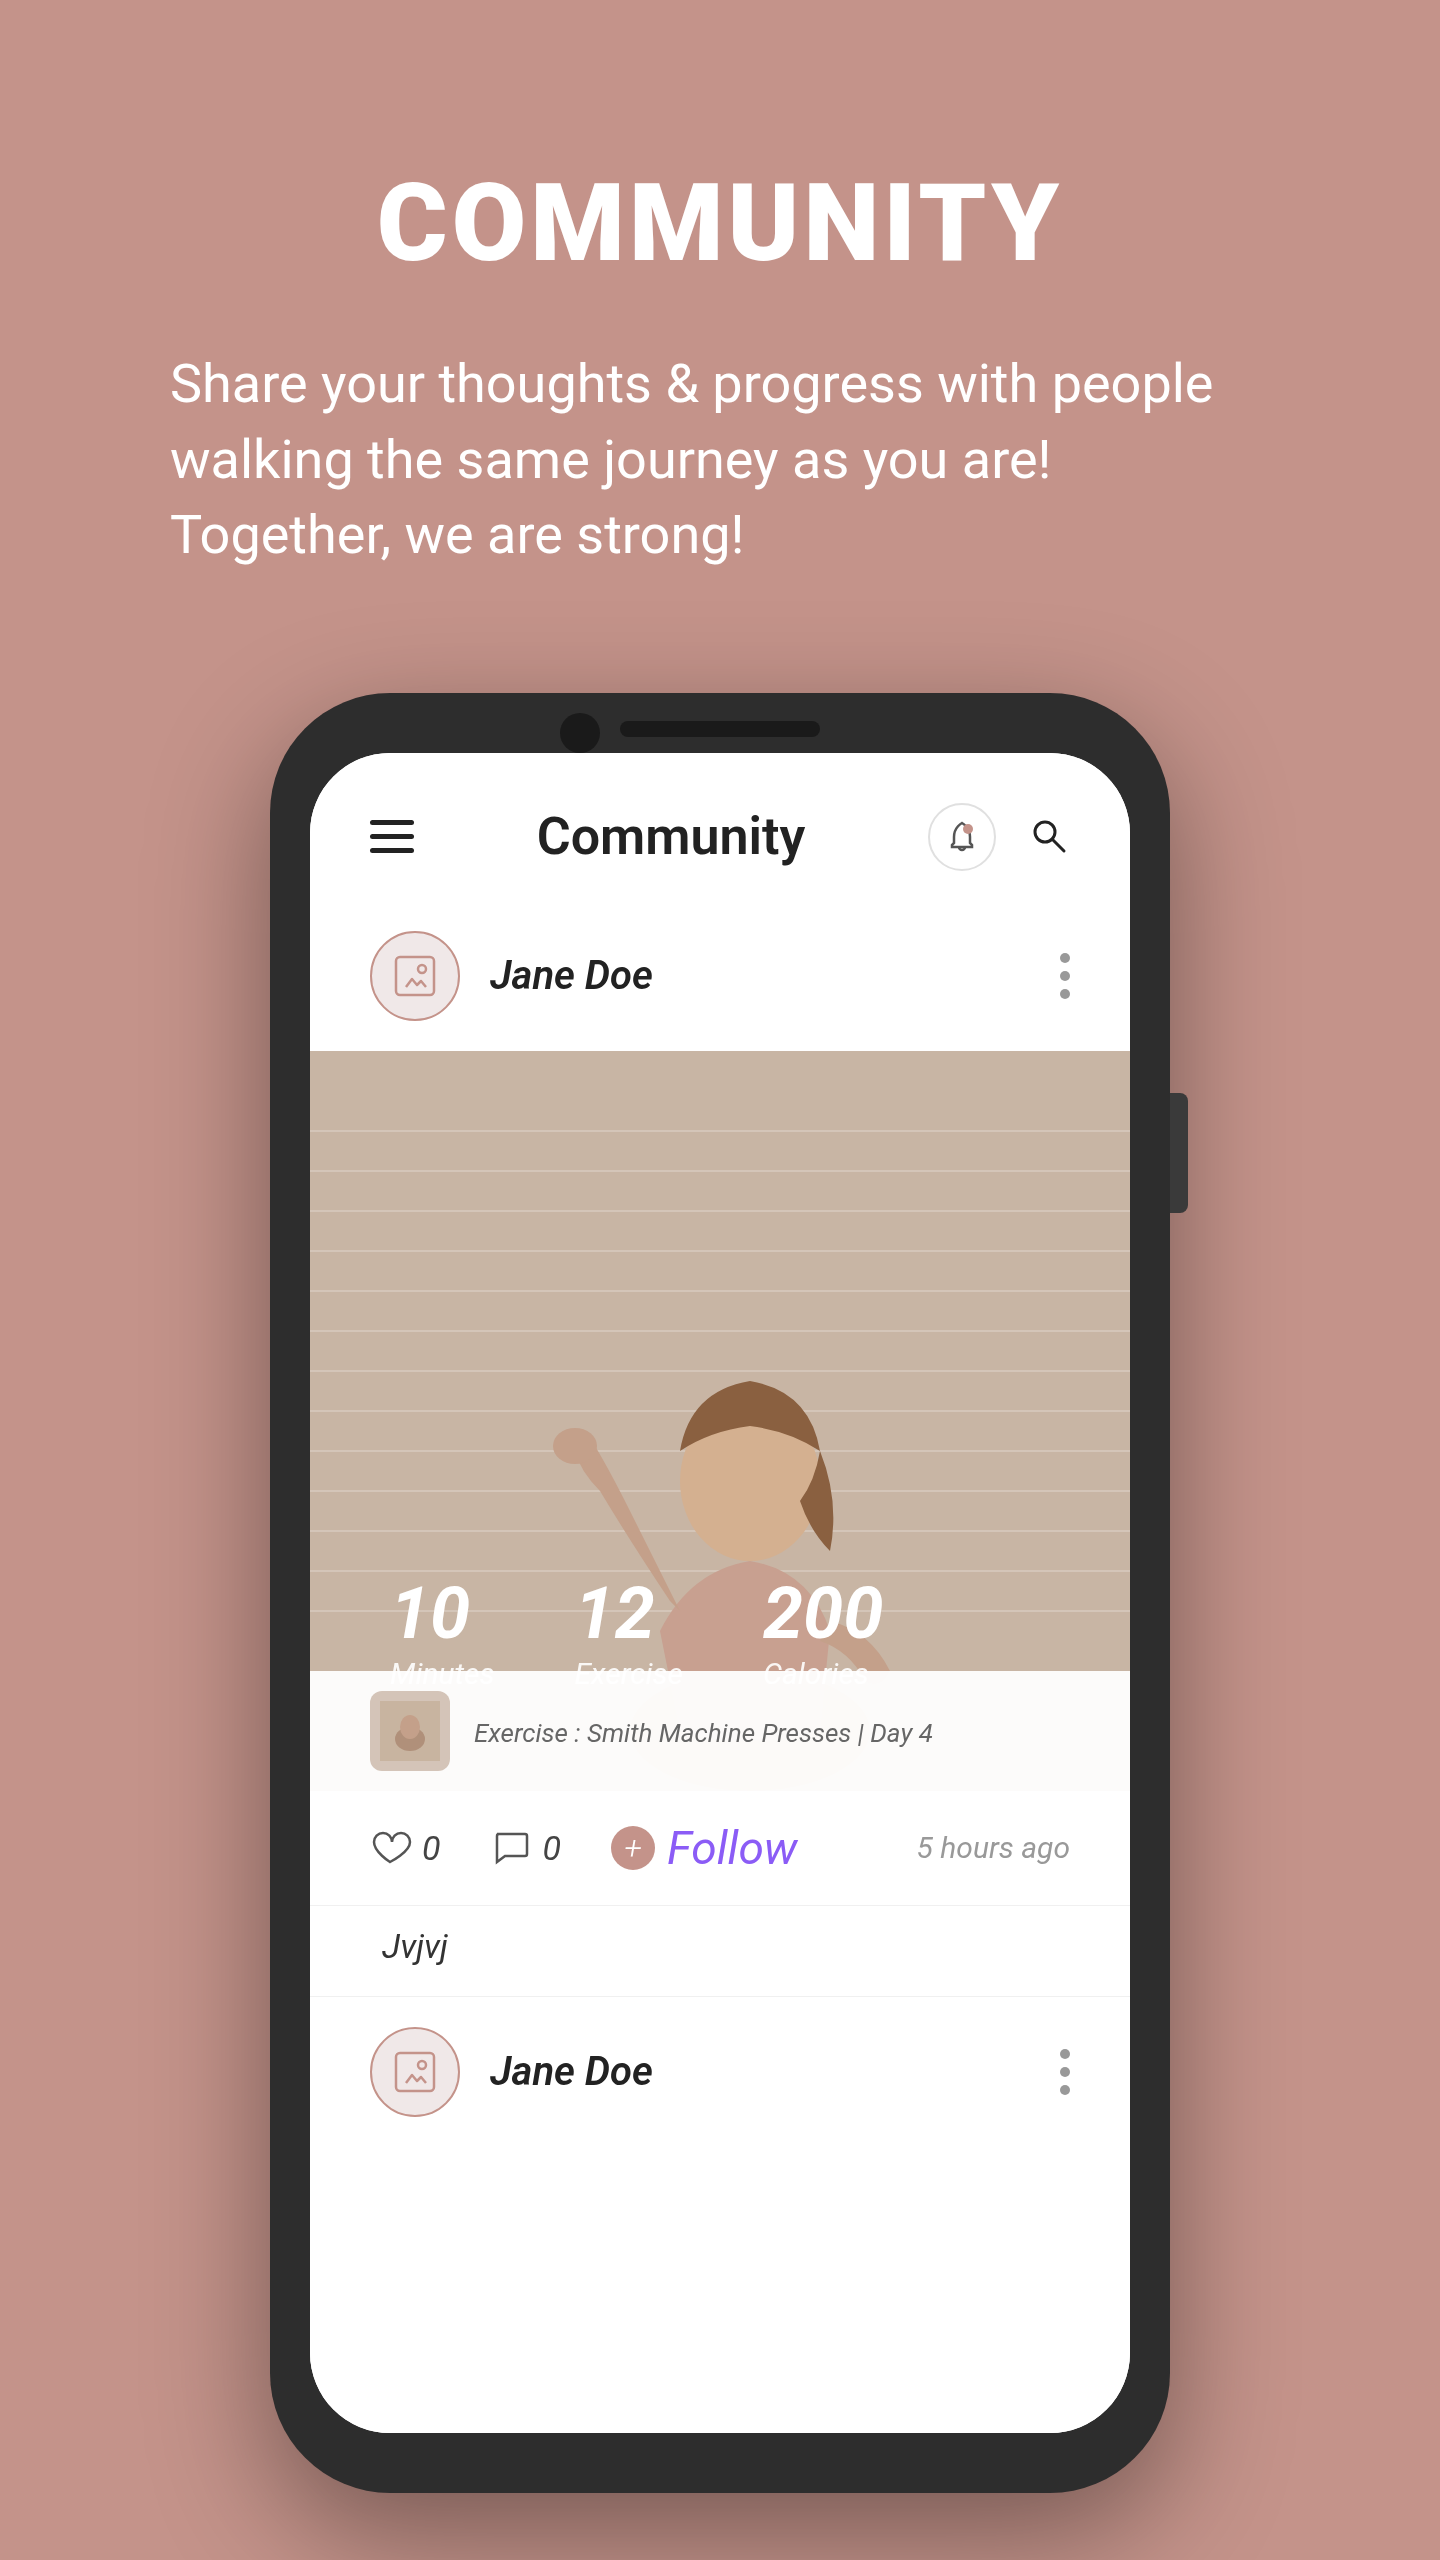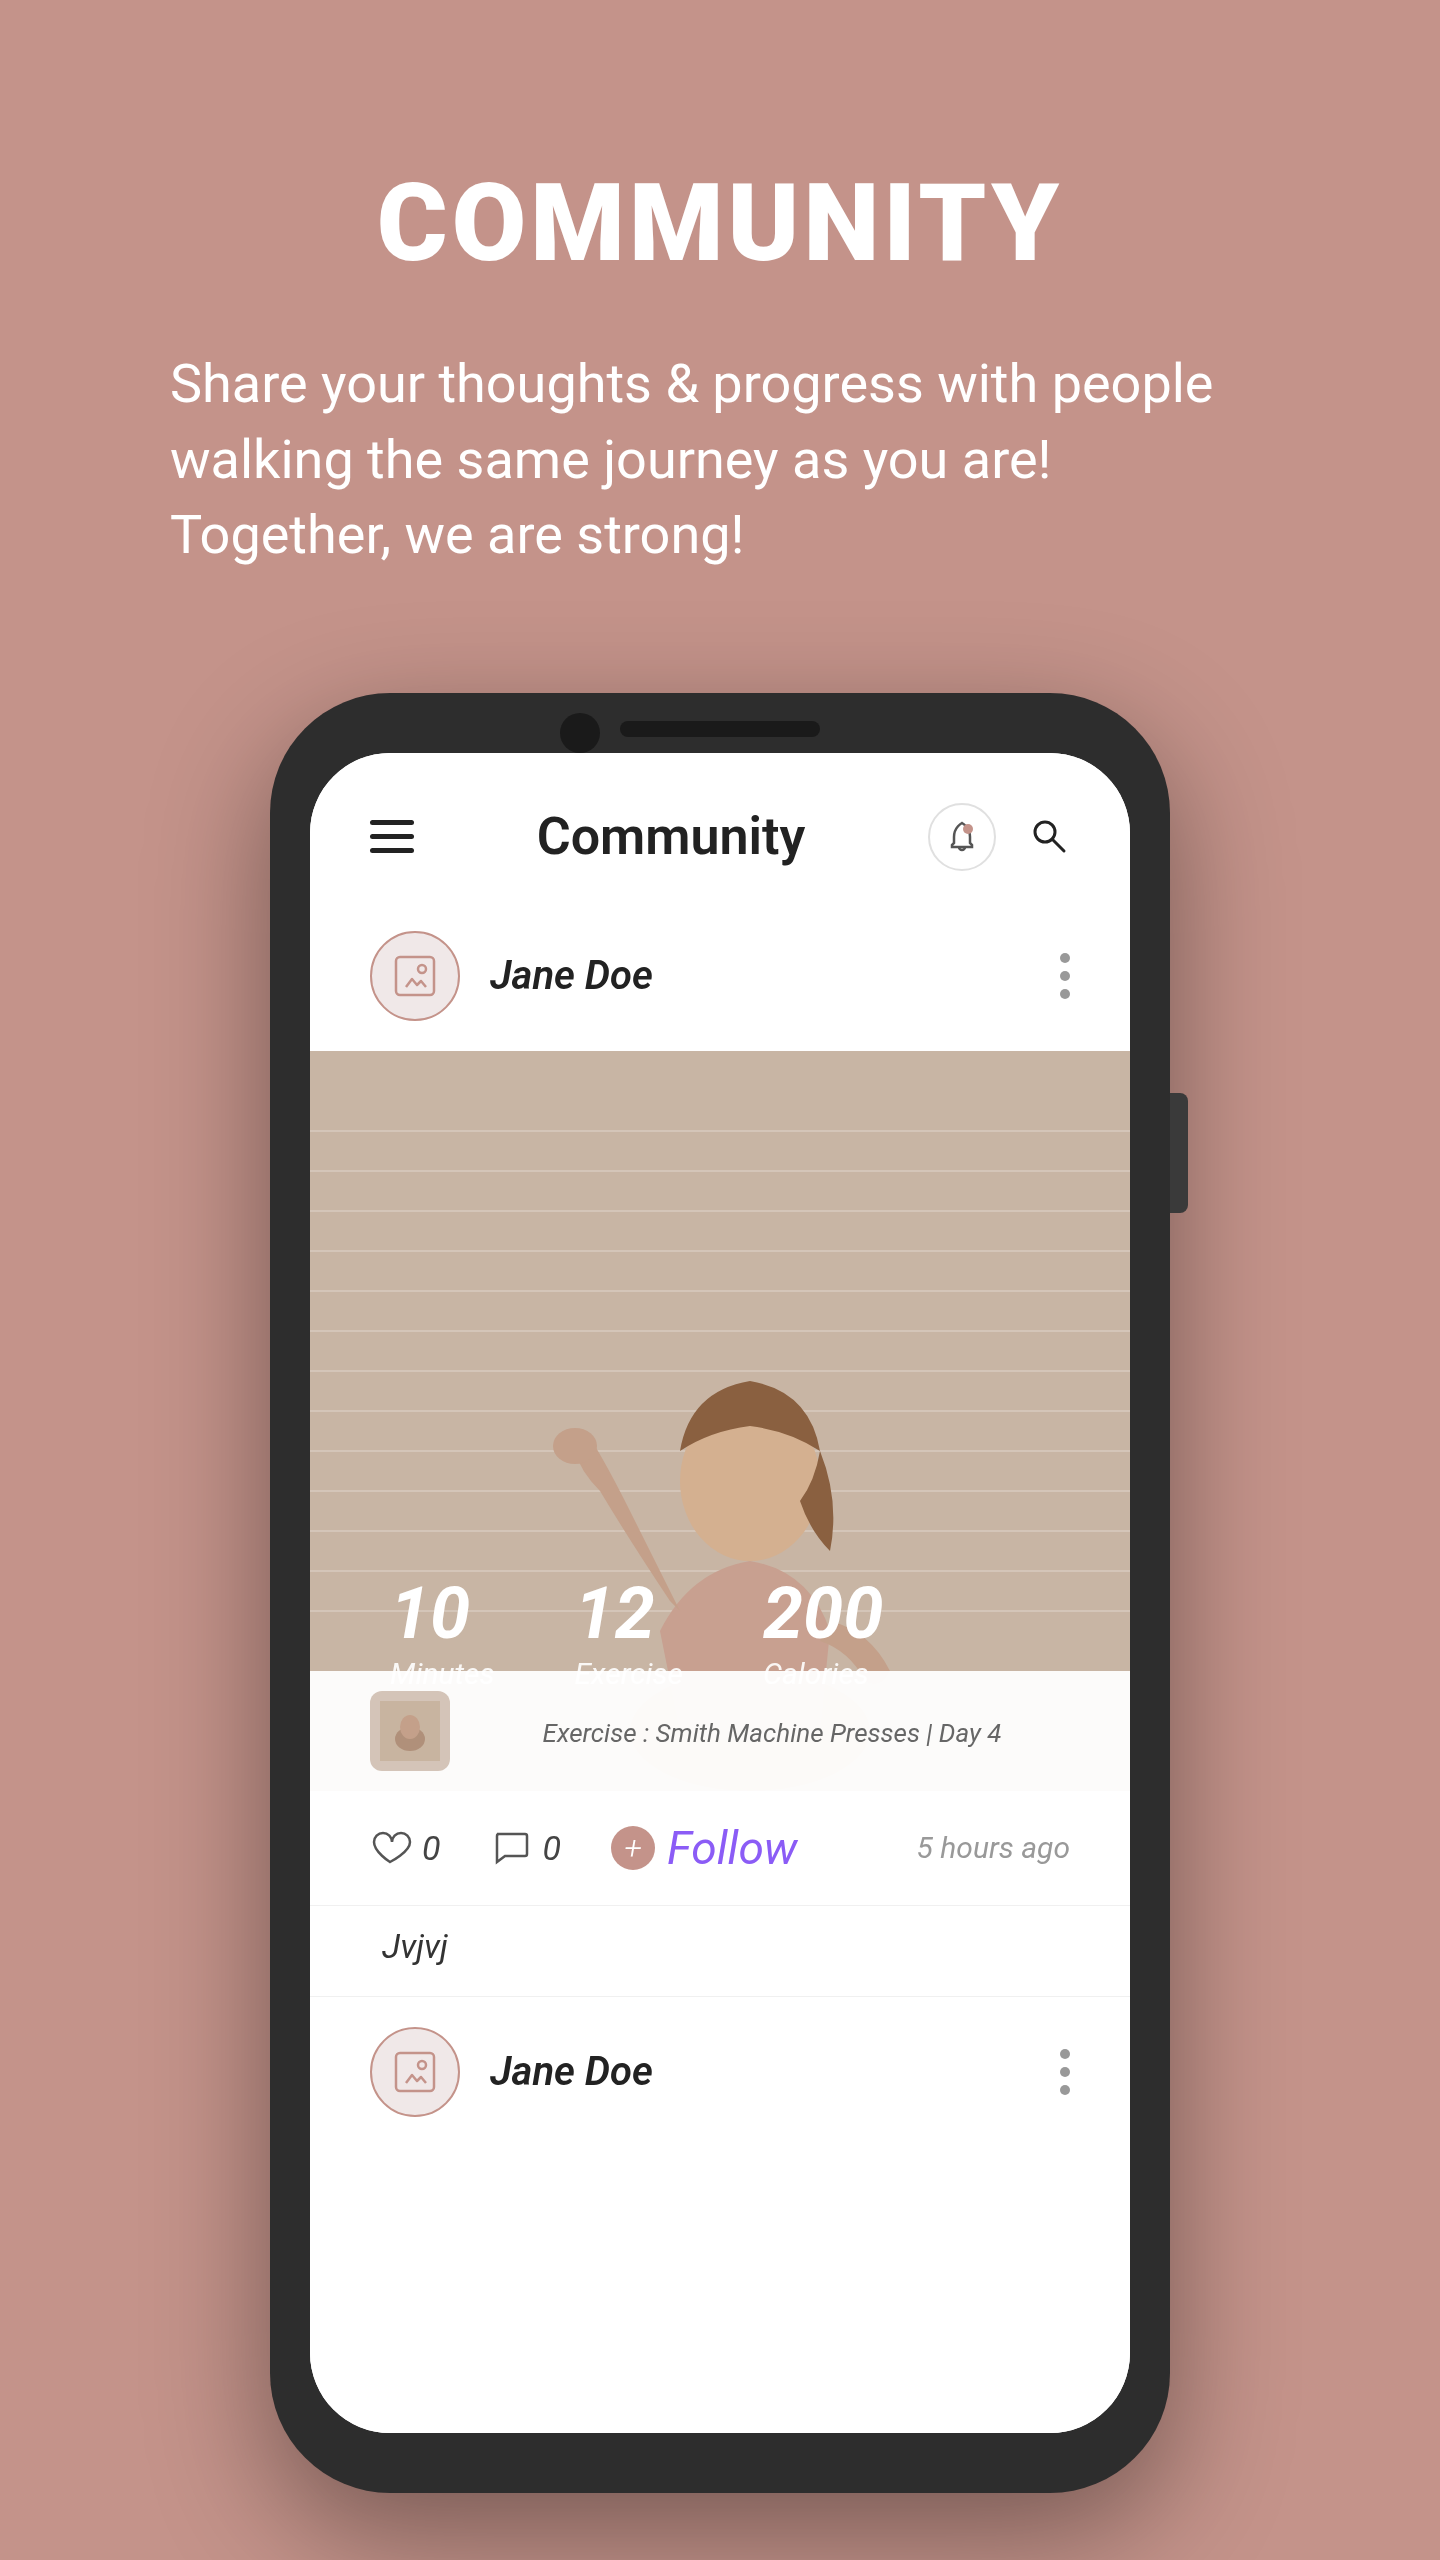--- a/index.html
+++ b/index.html
@@ -269,21 +269,20 @@
     .plan-title {
       font-size: 32px;
       font-weight: 700;
       color: #222;
     }
 
     .plan-subtitle {
       font-size: 26px;
       color: #666;
       margin-top: 4px;
-      text-align: center;
     }
 
     
     .post-actions {
       display: flex;
       align-items: center;
       padding: 30px 60px;
       border-bottom: 1px solid #f0f0f0;
     }
 

